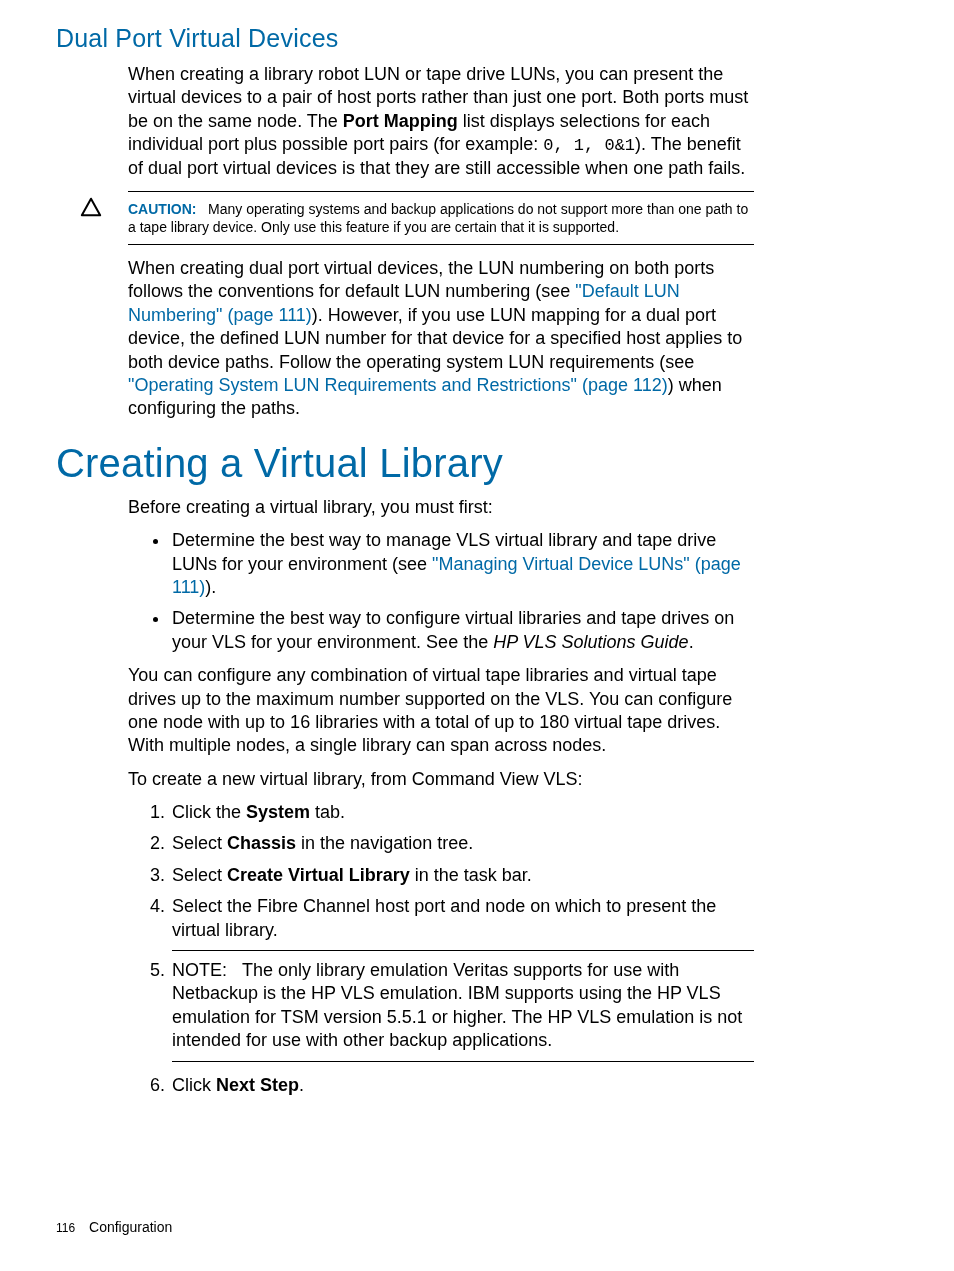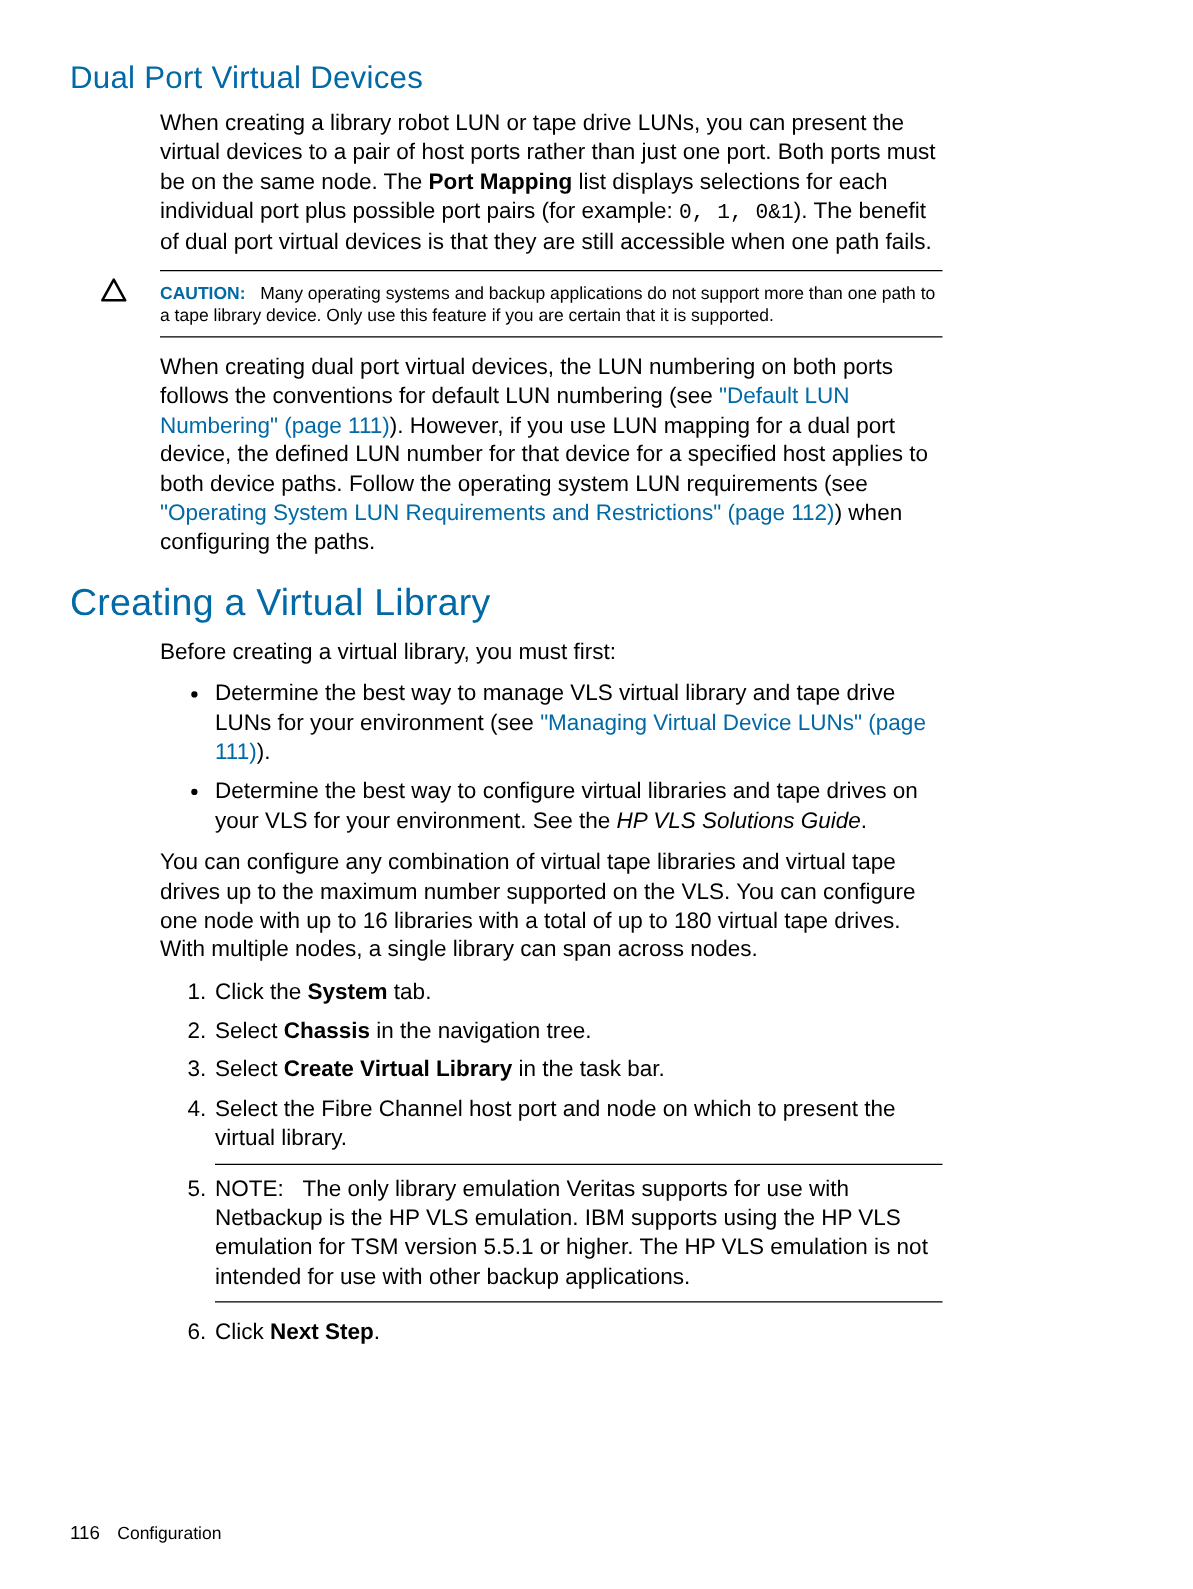--- a/index.html
+++ b/index.html
@@ -9,35 +9,35 @@
     background: #fff;
     font-family: "Helvetica Neue", Helvetica, Arial, sans-serif;
     color: #000;
     -webkit-font-smoothing: antialiased;
   }
   .page {
     width: 810px;
     height: 1271px;
     position: relative;
     box-sizing: border-box;
-    padding: 48px 56px 40px 56px;
+    padding: 24px 56px 40px 56px;
   }
   .h2 {
     font-family: "Helvetica Neue", Helvetica, Arial, sans-serif;
     font-weight: 300;
     font-size: 25px;
     color: #0069a6;
     margin: 0 0 10px 0;
     letter-spacing: 0.2px;
     font-stretch: normal;
   }
   .h1 {
     font-family: "Helvetica Neue", Helvetica, Arial, sans-serif;
     font-weight: 300;
-    font-size: 30px;
+    font-size: 40px;
     color: #0069a6;
     margin: 20px 0 10px 0;
     letter-spacing: 0.2px;
   }
   .body-block {
     margin-left: 72px;
     font-size: 18px;
     line-height: 1.3;
     font-weight: 300;
   }
@@ -109,21 +109,21 @@
   }
   .footer {
     position: absolute;
     bottom: 36px;
     left: 56px;
     font-size: 14px;
     font-weight: 300;
     color: #000;
   }
   .footer .pg {
-    font-size: 15px;
+    font-size: 12px;
     margin-right: 10px;
   }
 </style>
 </head>
 <body>
 
 <div class="page">
 
   <div class="h2">Dual Port Virtual Devices</div>
 
@@ -156,20 +156,21 @@
     <ul class="bullets">
       <li>
         <span>Determine the best way to manage VLS virtual library and tape drive LUNs for your environment (see </span><a class="link" href="#">"Managing Virtual Device LUNs" (page 111)</a><span>).</span>
       </li>
       <li>
         <span>Determine the best way to configure virtual libraries and tape drives on your VLS for your environment. See the </span><span class="italic">HP VLS Solutions Guide</span><span>.</span>
       </li>
     </ul>
 
     <p>You can configure any combination of virtual tape libraries and virtual tape drives up to the maximum number supported on the VLS. You can configure one node with up to 16 libraries with a total of up to 180 virtual tape drives. With multiple nodes, a single library can span across nodes.</p>
+    <p>To create a new virtual library, from Command View VLS:</p>
 
     <ol class="steps">
       <li>
         <span>Click the </span><span class="bold">System</span><span> tab.</span>
       </li>
       <li>
         <span>Select </span><span class="bold">Chassis</span><span> in the navigation tree.</span>
       </li>
       <li>
         <span>Select </span><span class="bold">Create Virtual Library</span><span> in the task bar.</span>

